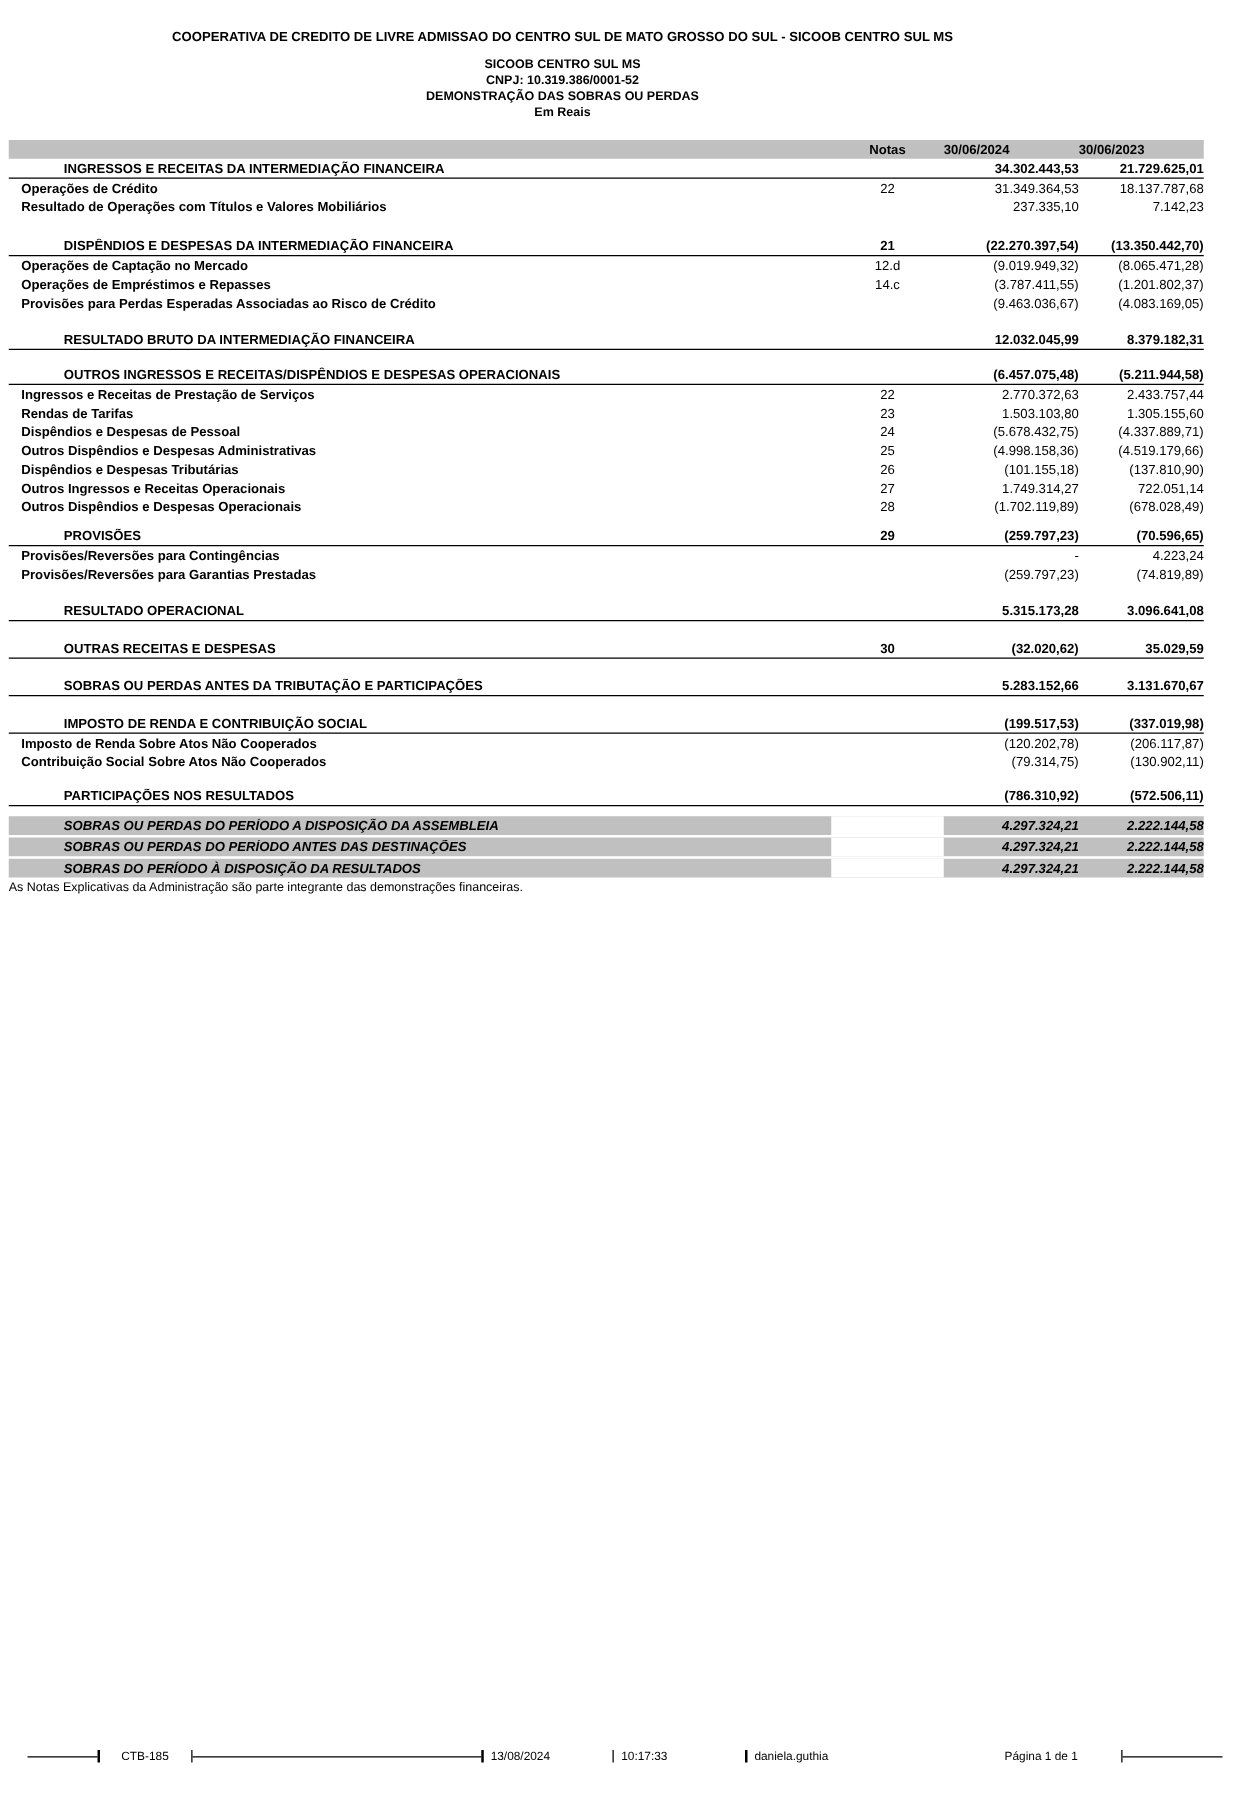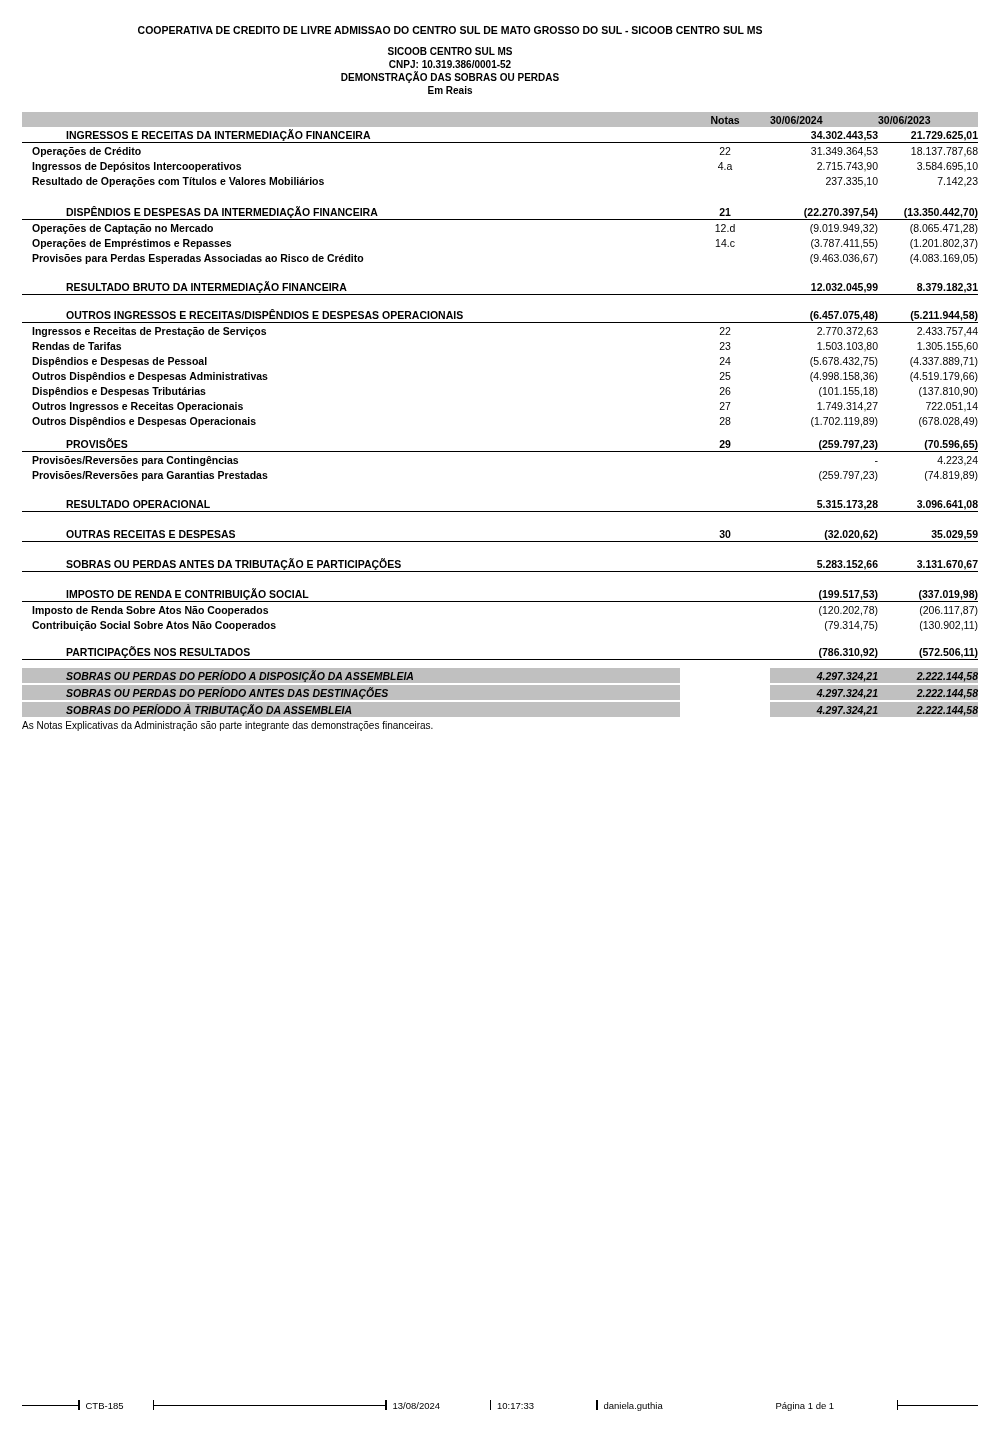--- a/index.html
+++ b/index.html
@@ -13,21 +13,21 @@
   }
   
   .doc-header{
     position:absolute;top:24px;left:0;width:900px;
     text-align:center;font-weight:bold;
   }
   .doc-header .h1{font-size:10.5px;line-height:12px;margin-bottom:9px;}
   .doc-header .h2{font-size:10px;line-height:13px;}
   
   .fin-table{
-    position:absolute;left:22px;top:112px;width:956px;
+    position:absolute;left:7px;top:112px;width:956px;
     font-size:10.5px;
   }
   .row{
     display:grid;
     grid-template-columns:1fr 90px 108px 100px;
     align-items:center;
     min-height:15px;
   }
   .c-label{white-space:nowrap;overflow:hidden;padding-left:44px;}
   .c-nota{text-align:center;}
@@ -74,26 +74,20 @@
       <div class="c-val">34.302.443,53</div>
       <div class="c-val">21.729.625,01</div>
     </div>
     <div class="row item">
       <div class="c-label">Operações de Crédito</div>
       <div class="c-nota">22</div>
       <div class="c-val">31.349.364,53</div>
       <div class="c-val">18.137.787,68</div>
     </div>
     <div class="row item">
-      <div class="c-label">Ingressos de Depósitos Intercooperativos</div>
-      <div class="c-nota">4.a</div>
-      <div class="c-val">2.715.743,90</div>
-      <div class="c-val">3.584.695,10</div>
-    </div>
-    <div class="row item">
       <div class="c-label">Resultado de Operações com Títulos e Valores Mobiliários</div>
       <div class="c-nota"></div>
       <div class="c-val">237.335,10</div>
       <div class="c-val">7.142,23</div>
     </div>
     <div class="spacer" style="height: 16px;"></div>
     <div class="row section">
       <div class="c-label">DISPÊNDIOS E DESPESAS DA INTERMEDIAÇÃO FINANCEIRA</div>
       <div class="c-nota">21</div>
       <div class="c-val">(22.270.397,54)</div>
@@ -246,36 +240,36 @@
       <div class="c-val">4.297.324,21</div>
       <div class="c-val">2.222.144,58</div>
     </div>
     <div class="row gray">
       <div class="c-label">SOBRAS OU PERDAS DO PERÍODO ANTES DAS DESTINAÇÕES</div>
       <div class="c-nota"></div>
       <div class="c-val">4.297.324,21</div>
       <div class="c-val">2.222.144,58</div>
     </div>
     <div class="row gray">
-      <div class="c-label">SOBRAS DO PERÍODO À TRIBUTAÇÃO DA ASSEMBLEIA</div>
+      <div class="c-label">SOBRAS DO PERÍODO À DISPOSIÇÃO DA RESULTADOS</div>
       <div class="c-nota"></div>
       <div class="c-val">4.297.324,21</div>
       <div class="c-val">2.222.144,58</div>
     </div>
     <div class="footnote">As Notas Explicativas da Administração são parte integrante das demonstrações financeiras.</div>
   </div>
 
 <div class="page-footer">
   <span class="f-line" style="width:56px"></span>
   <span class="f-tick"></span>
-  <span class="f-cell" style="width:61px;text-align:left">CTB-185</span>
+  <span class="f-cell" style="width:61px;text-align:center">CTB-185</span>
   <span class="f-tick"></span>
   <span class="f-line" style="flex:1"></span>
   <span class="f-tick"></span>
   <span class="f-cell" style="width:91px">13/08/2024</span>
   <span class="f-tick"></span>
   <span class="f-cell" style="width:93px">10:17:33</span>
   <span class="f-tick"></span>
   <span class="f-cell" style="width:160px">daniela.guthia</span>
-  <span class="f-cell" style="width:115px;">Página 1 de  1</span>
+  <span class="f-cell" style="width:115px;text-align:center">Página 1 de  1</span>
   <span class="f-tick"></span>
   <span class="f-line" style="width:80px"></span>
 </div>
 
 </body></html>

